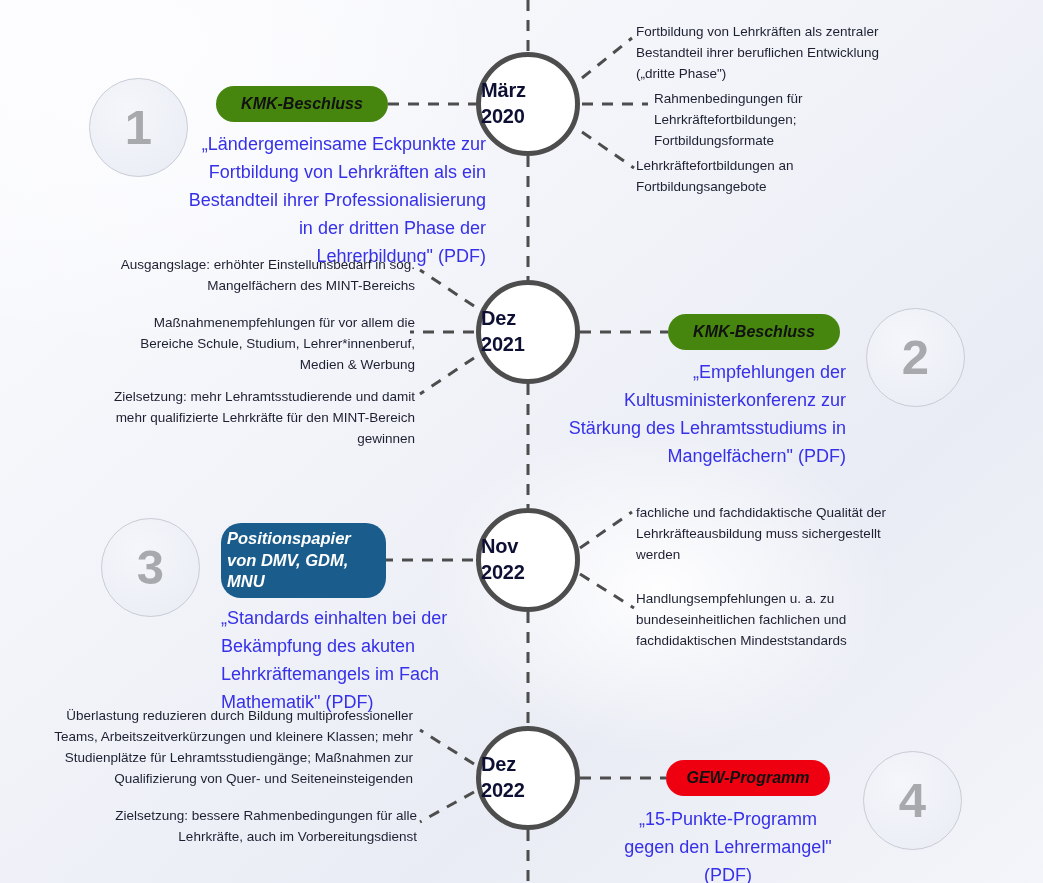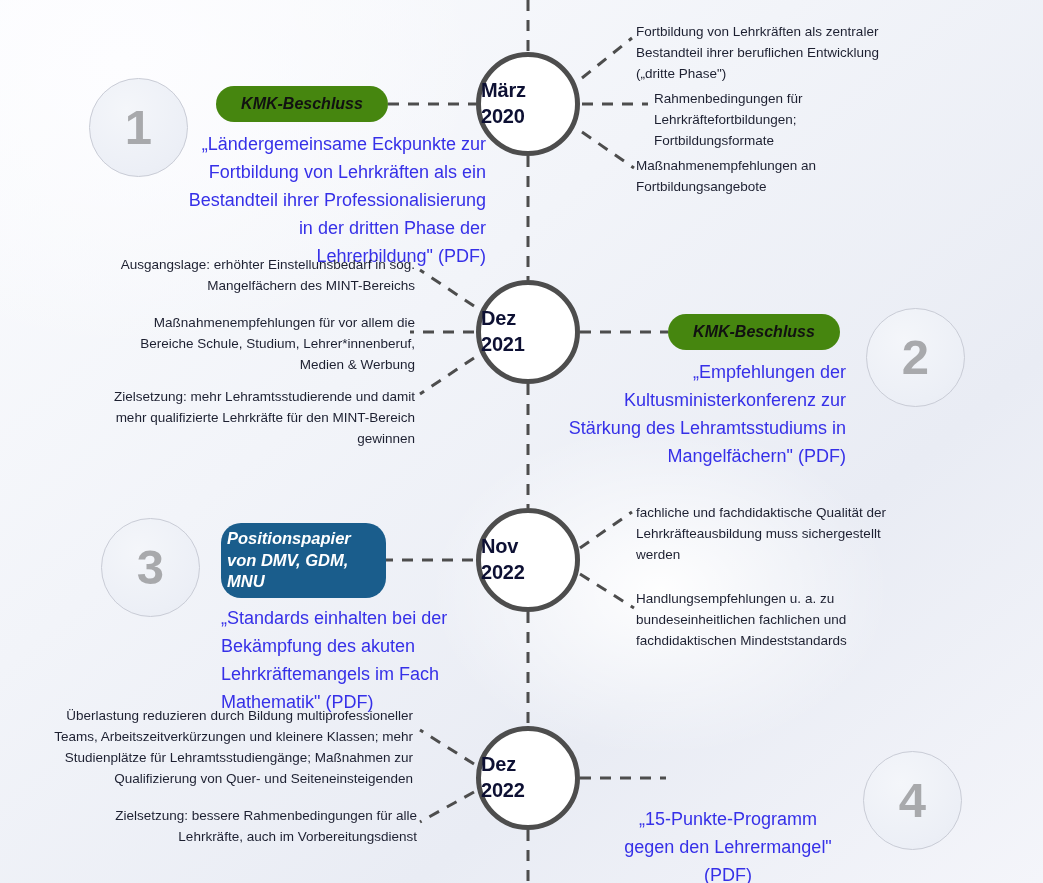--- a/index.html
+++ b/index.html
@@ -184,32 +184,33 @@
     <div class="m-month">Dez</div>
     <div class="m-year">2022</div>
   </div>
 
   <div class="badge green" style="left:216px; top:86px; width:172px; height:36px; font-size:16px;">KMK-Beschluss</div>
 
   <div class="badge green" style="left:668px; top:314px; width:172px; height:36px; font-size:16px;">KMK-Beschluss</div>
 
   <div class="badge blue" style="left:221px; top:523px; width:165px; height:75px; font-size:16.5px; line-height:1.32; padding:0 6px; border-radius:20px;">Positionspapier von DMV, GDM, MNU</div>
 
+  <div class="badge red" style="left:666px; top:760px; width:164px; height:36px; font-size:16px;">GEW-Programm</div>
 
   <div class="doclink align-right" style="left:184px; top:131px; width:302px;">„Ländergemeinsame Eckpunkte zur Fortbildung von Lehrkräften als ein Bestandteil ihrer Professionalisierung in der dritten Phase der Lehrerbildung" (PDF)</div>
 
   <div class="doclink align-right" style="left:562px; top:359px; width:284px;">„Empfehlungen der Kultusministerkonferenz zur Stärkung des Lehramtsstudiums in Mangelfächern" (PDF)</div>
 
   <div class="doclink align-left" style="left:221px; top:605px; width:268px;">„Standards einhalten bei der Bekämpfung des akuten Lehrkräftemangels im Fach Mathematik" (PDF)</div>
 
   <div class="doclink align-center" style="left:616px; top:806px; width:224px;">„15-Punkte-Programm gegen den Lehrermangel" (PDF)</div>
 
   <div class="note align-left" style="left:636px; top:21px; width:250px;">Fortbildung von Lehrkräften als zentraler Bestandteil ihrer beruflichen Entwicklung („dritte Phase")</div>
   <div class="note align-left" style="left:654px; top:88px; width:230px;">Rahmenbedingungen für Lehrkräftefortbildungen; Fortbildungsformate</div>
-  <div class="note align-left" style="left:636px; top:155px; width:250px;">Maßnahmenempfehlungen an Fortbildungsangebote</div>
+  <div class="note align-left" style="left:636px; top:155px; width:250px;">Lehrkräftefortbildungen an Fortbildungsangebote</div>
 
   <div class="note align-right" style="left:110px; top:254px; width:305px;">Ausgangslage: erhöhter Einstellunsbedarf in sog. Mangelfächern des MINT-Bereichs</div>
   <div class="note align-right" style="left:132px; top:312px; width:283px;">Maßnahmenempfehlungen für vor allem die Bereiche Schule, Studium, Lehrer*innenberuf, Medien &amp; Werbung</div>
   <div class="note align-right" style="left:110px; top:386px; width:305px;">Zielsetzung: mehr Lehramtsstudierende und damit mehr qualifizierte Lehrkräfte für den MINT-Bereich gewinnen</div>
 
   <div class="note align-left" style="left:636px; top:588px; width:250px;">Handlungsempfehlungen u. a. zu bundeseinheitlichen fachlichen und fachdidaktischen Mindeststandards</div>
   <div class="note align-left" style="left:636px; top:502px; width:250px;">fachliche und fachdidaktische Qualität der Lehrkräfteausbildung muss sichergestellt werden</div>
 
   <div class="note align-right" style="left:51px; top:705px; width:362px;">Überlastung reduzieren durch Bildung multiprofessioneller Teams, Arbeitszeitverkürzungen und kleinere Klassen; mehr Studienplätze für Lehramtsstudiengänge; Maßnahmen zur Qualifizierung von Quer- und Seiteneinsteigenden</div>
   <div class="note align-right" style="left:110px; top:805px; width:307px;">Zielsetzung: bessere Rahmenbedingungen für alle Lehrkräfte, auch im Vorbereitungsdienst</div>

